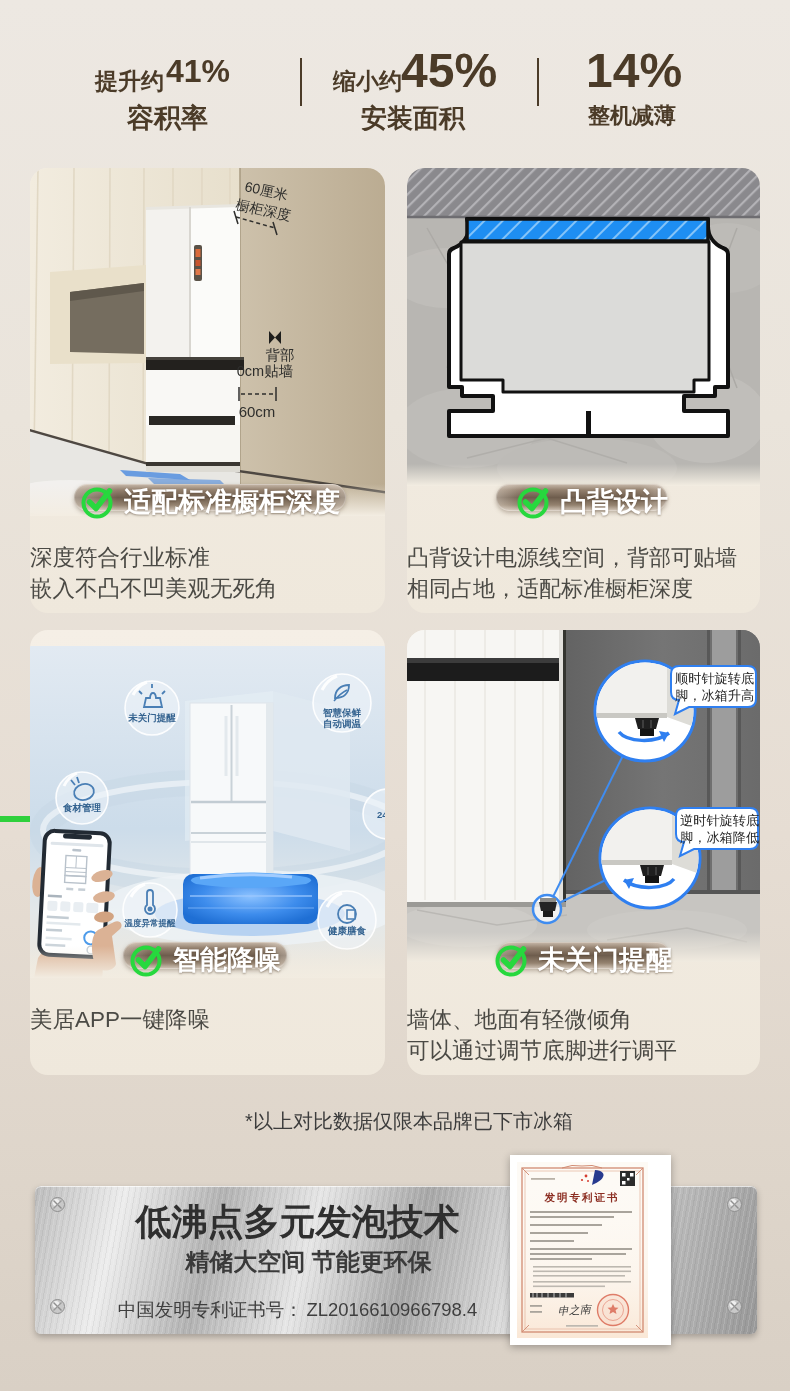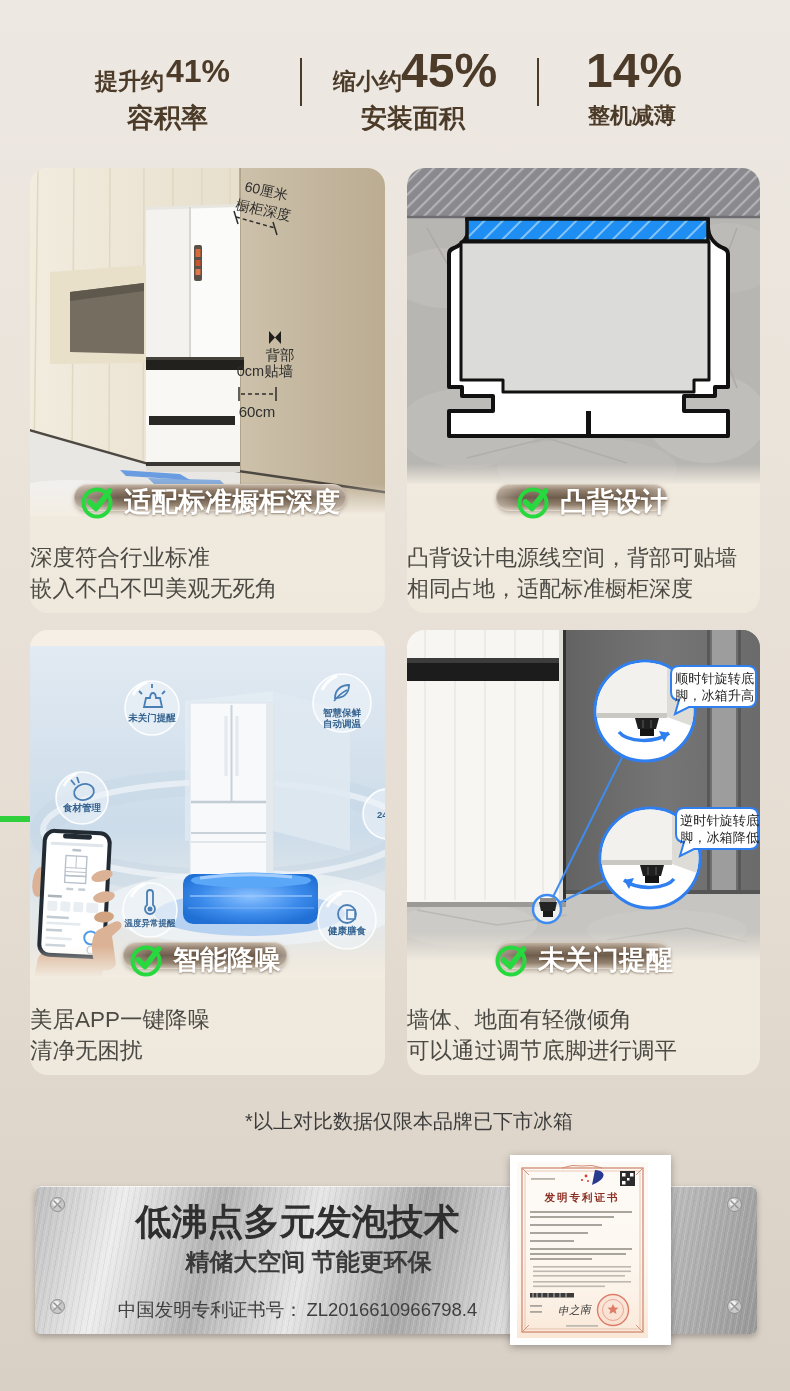--- a/index.html
+++ b/index.html
@@ -347,21 +347,20 @@
     <ellipse cx="72" cy="230" rx="11" ry="5.5" fill="#dbb295" transform="rotate(-16 72 230)"></ellipse>
     <ellipse cx="74" cy="251" rx="11" ry="5.5" fill="#dbb295" transform="rotate(-10 74 251)"></ellipse>
     <ellipse cx="74" cy="271" rx="10" ry="5.5" fill="#d2a381" transform="rotate(-6 74 271)"></ellipse>
 
     <rect x="0" y="300" width="355" height="32" fill="url(#fadebeige3)"></rect>
   </svg>
   </div>
 
   <div class="cap" style="top:374px;">美居APP一键降噪</div>
 
-  <div class="cap" style="top:405px;">清净无困扰</div>
 </div>
 
 <div class="card" style="left:407px;top:630px;width:353px;">
 
   <div class="abs" id="scene4" style="left:0;top:0;width:307px;height:332px;">
   <svg width="353" height="332" viewBox="0 0 353 332">
     <defs>
       <linearGradient id="fadebeige4" x1="0" y1="0" x2="0" y2="1">
         <stop offset="0" stop-color="#f1ebe0" stop-opacity="0"></stop>
             <stop offset="1" stop-color="#f1ebe0"></stop>

